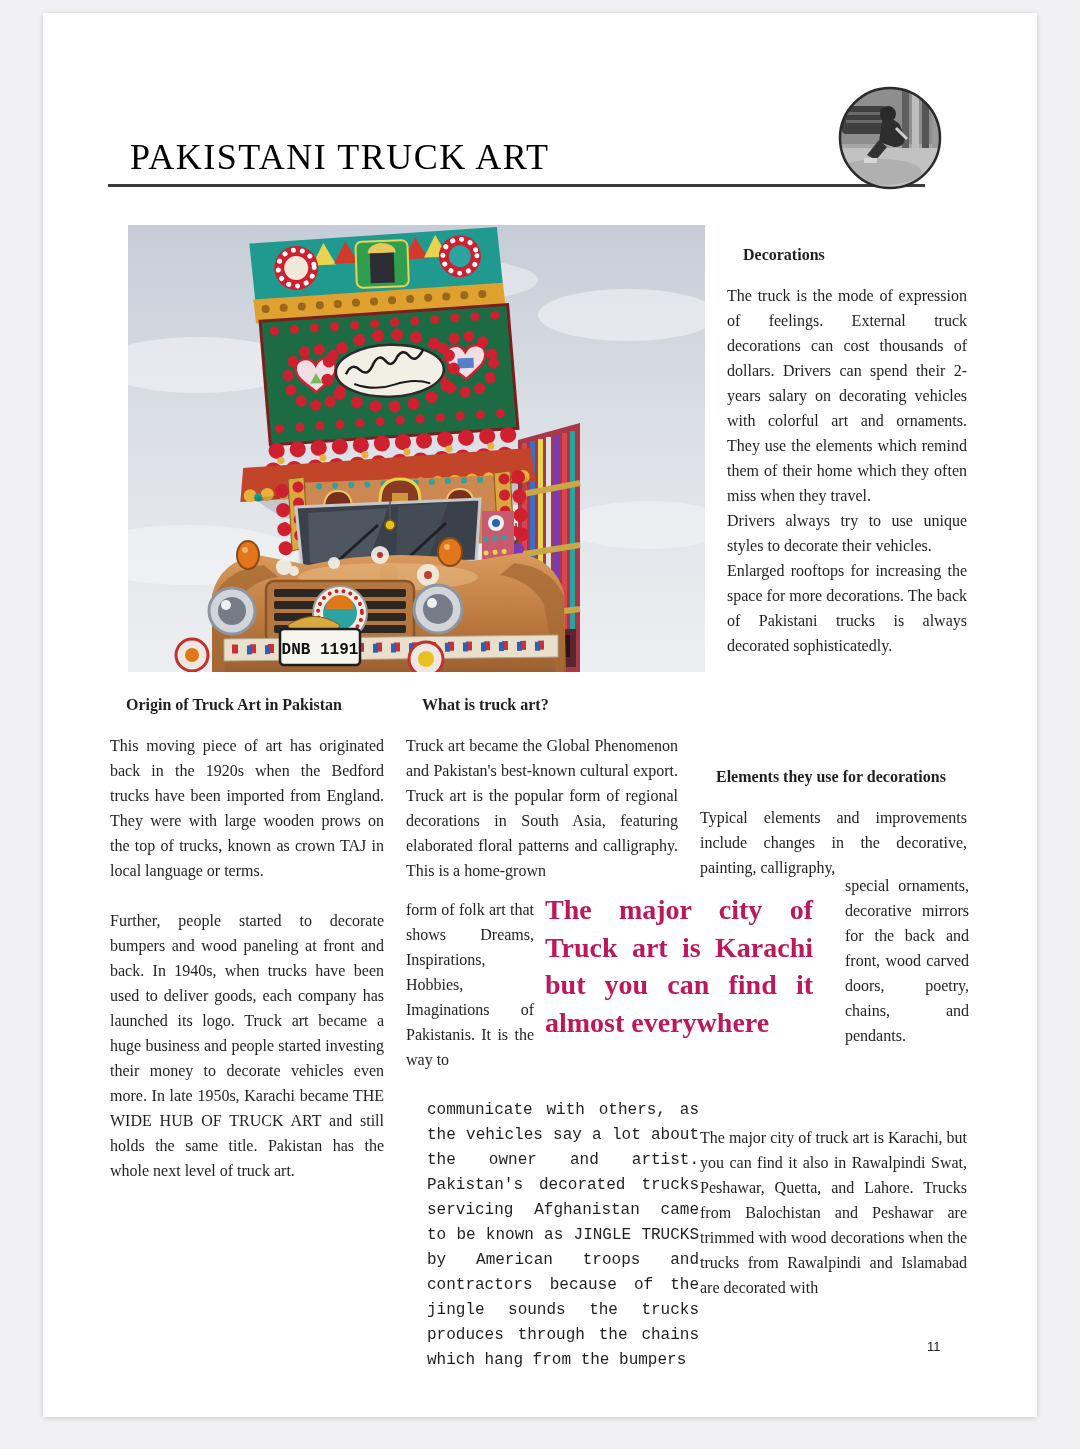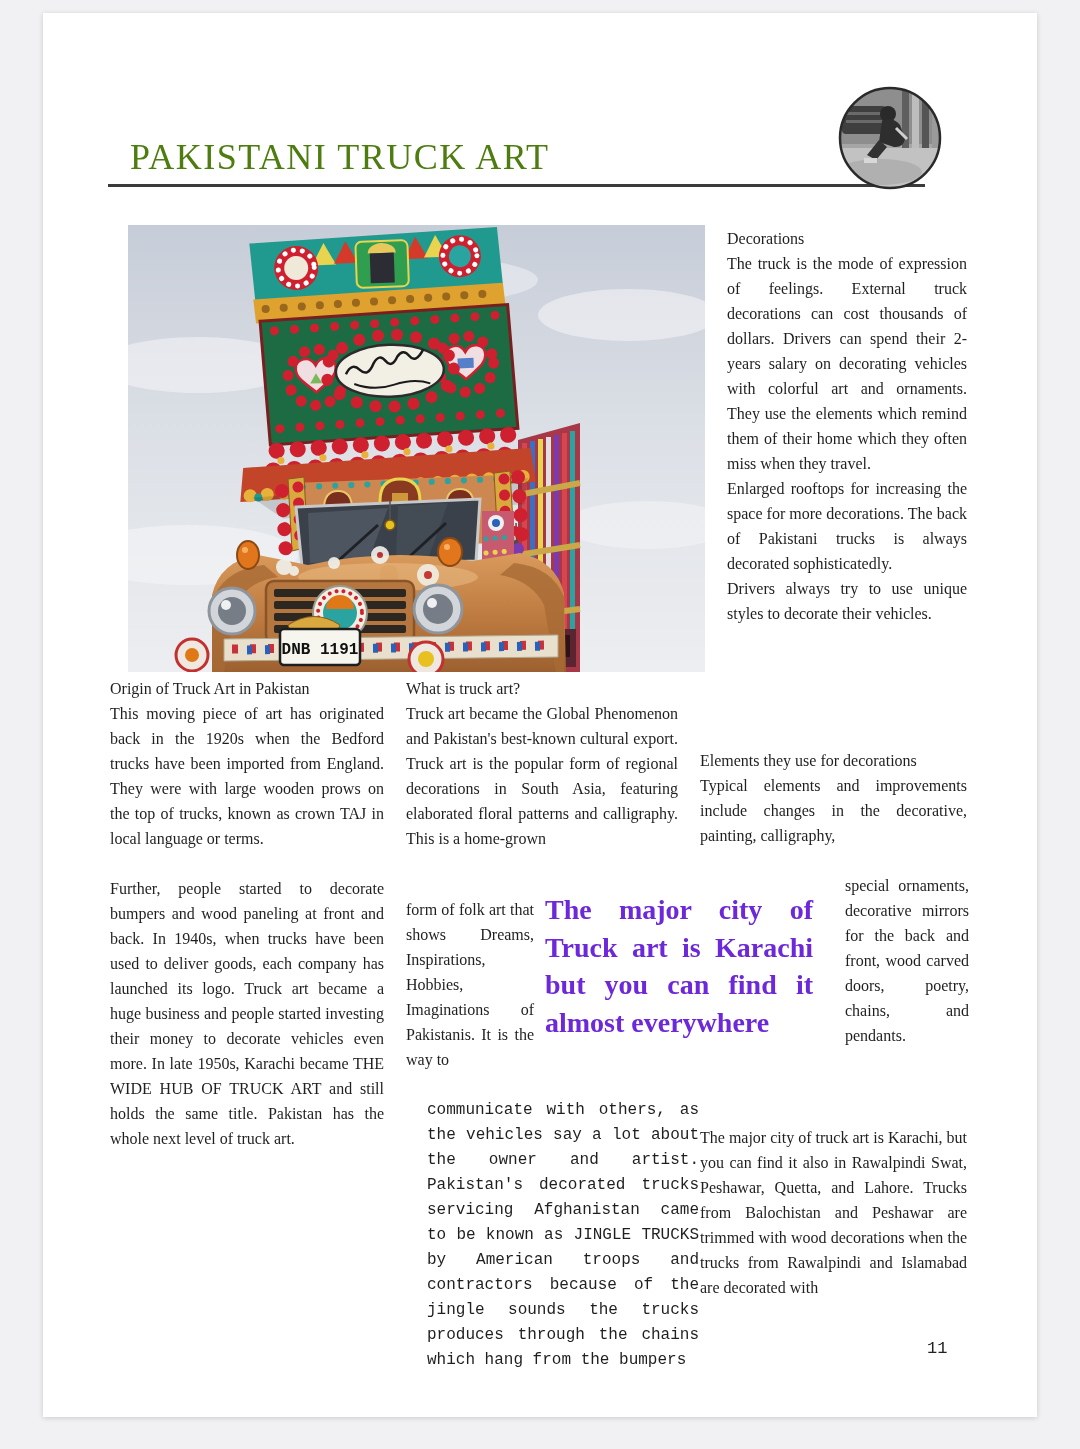--- a/index.html
+++ b/index.html
@@ -1,41 +1,41 @@
 <!DOCTYPE html>
 <html><head>
 <meta charset="utf-8">
 <style>
   html,body{margin:0;padding:0;background:#f1f1f4;}
   .stage{position:relative;width:1080px;height:1449px;background:#f1f1f4;overflow:hidden;
          font-family:"Liberation Serif",serif;color:#1f1f1f;}
   .page{position:absolute;left:43px;top:13px;width:994px;height:1404px;background:#ffffff;
         box-shadow:0 1px 5px rgba(0,0,0,.16);}
   .title{position:absolute;left:87px;top:123px;margin:0;font-weight:400;font-size:36px;
-         letter-spacing:1.5px;color:#4d7c0f;white-space:nowrap;}
+         letter-spacing:1.5px;color:#000000;white-space:nowrap;}
   .rule{position:absolute;left:65px;top:171px;width:817px;height:3px;background:#3b3b3b;}
   .header-photo{position:absolute;left:795px;top:73px;width:104px;height:104px;}
   .truck-photo{position:absolute;left:85px;top:212px;width:577px;height:539px;}
   .tb{position:absolute;font-size:16px;line-height:25px;text-align:justify;}
   .tb p{margin:0;}
-  .tb h3{margin:0;font-size:16px;line-height:25px;font-weight:normal;text-align:justify;}
+  .tb h3{margin:16px;font-size:16px;line-height:25px;font-weight:bold;text-align:justify;}
   .gap{margin-top:25px !important;}
   .col-l{left:67px;top:663px;width:274px;}
   .col-l h3{max-width:245px;}
   .col-m1{left:363px;top:663px;width:272px;}
   .col-m2{left:363px;top:884px;width:128px;}
   .col-m3{left:384px;top:1085px;width:272px;font-family:Liberation Mono, monospace;}
   .pullquote{position:absolute;left:502px;top:878px;width:268px;font-size:28px;line-height:37.5px;
-             font-weight:bold;text-align:justify;color:#6d28d9;}
+             font-weight:bold;text-align:justify;color:#be185d;}
   .col-r1{left:684px;top:213px;width:240px;}
   .col-r2{left:657px;top:735px;width:267px;}
   .col-r2n{left:802px;top:860px;width:124px;}
   .col-r3{left:657px;top:1112px;width:267px;}
-  .pagenum{position:absolute;left:884px;top:1326px;font-family:Liberation Mono, monospace;
-           font-size:17px;color:#222;}
+  .pagenum{position:absolute;left:884px;top:1326px;font-family:Liberation Sans, sans-serif;
+           font-size:13px;color:#222;}
 </style>
 </head>
 <body>
 
 <div class="stage">
   <div class="page">
 
     <h1 class="title">PAKISTANI TRUCK ART</h1>
     <div class="rule"></div>
 
@@ -275,22 +275,22 @@
       <p>Truck art became the Global Phenomenon and Pakistan's best-known cultural export. Truck art is the popular form of regional decorations in South Asia, featuring elaborated floral patterns and calligraphy. This is a home-grown</p>
     </div>
     <div class="tb col-m2">form of folk art that shows Dreams, Inspirations, Hobbies, Imaginations of Pakistanis. It is the way to</div>
     <div class="tb col-m3">communicate with others, as the vehicles say a lot about the owner and artist. Pakistan's decorated trucks servicing Afghanistan came to be known as JINGLE TRUCKS by American troops and contractors because of the jingle sounds the trucks produces through the chains which hang from the bumpers</div>
 
     <div class="pullquote">The major city of Truck art is Karachi but you can find it almost everywhere</div>
 
     <div class="tb col-r1">
       <h3>Decorations</h3>
       <p>The truck is the mode of expression of feelings. External truck decorations can cost thousands of dollars. Drivers can spend their 2-years salary on decorating vehicles with colorful art and ornaments. They use the elements which remind them of their home which they often miss when they travel.</p>
+      <p>Drivers always try to use unique styles to decorate their vehicles.</p>
       <p>Enlarged rooftops for increasing the space for more decorations. The back of Pakistani trucks is always decorated sophisticatedly.</p>
-      <p>Drivers always try to use unique styles to decorate their vehicles.</p>
     </div>
 
     <div class="tb col-r2">
       <h3>Elements they use for decorations</h3>
       <p>Typical elements and improvements include changes in the decorative, painting, calligraphy,</p>
     </div>
     <div class="tb col-r2n">special ornaments, decorative mirrors for the back and front, wood carved doors, poetry, chains, and pendants.</div>
 
     <div class="tb col-r3">
       <p>The major city of truck art is Karachi, but you can find it also in Rawalpindi Swat, Peshawar, Quetta, and Lahore. Trucks from Balochistan and Peshawar are trimmed with wood decorations when the trucks from Rawalpindi and Islamabad are decorated with</p>

